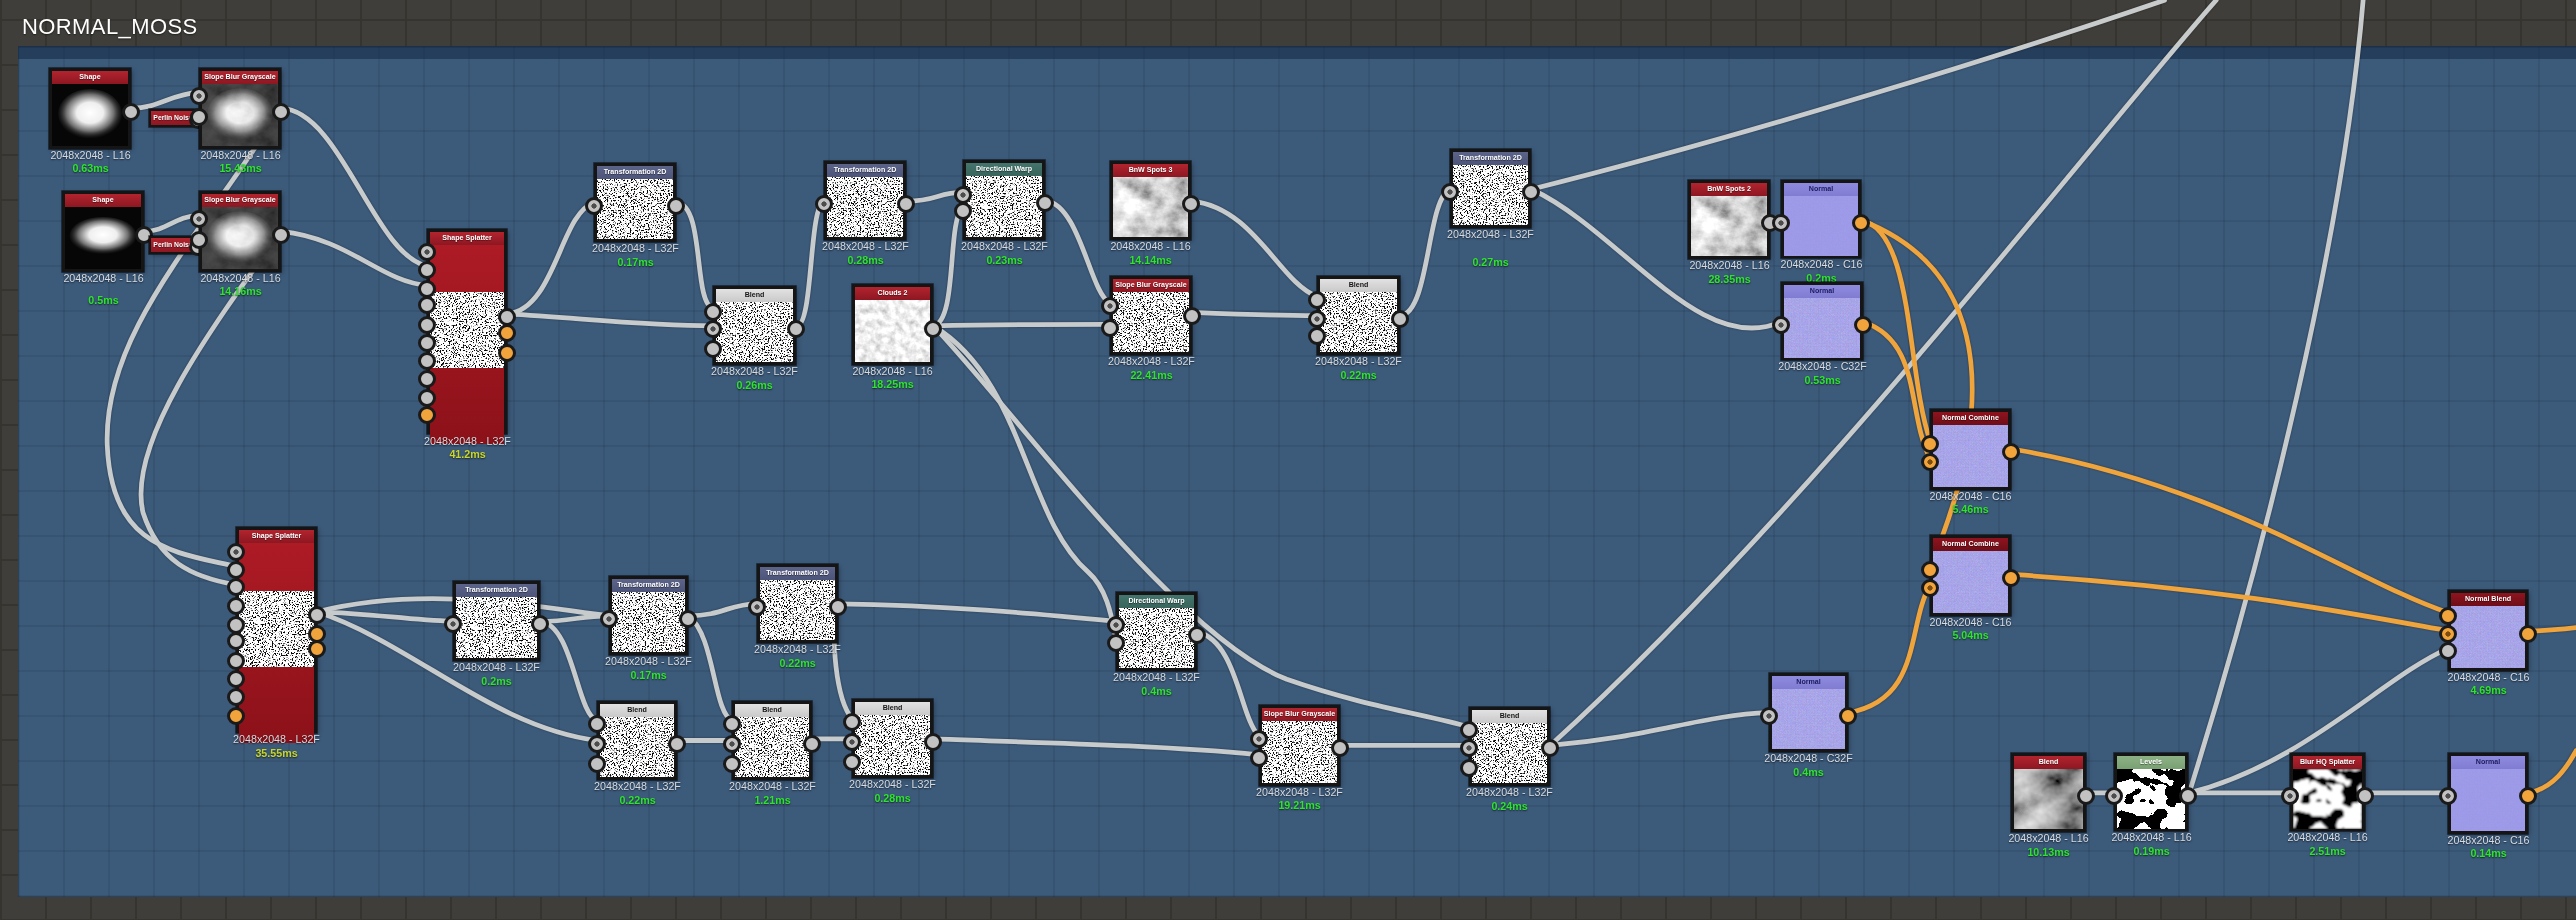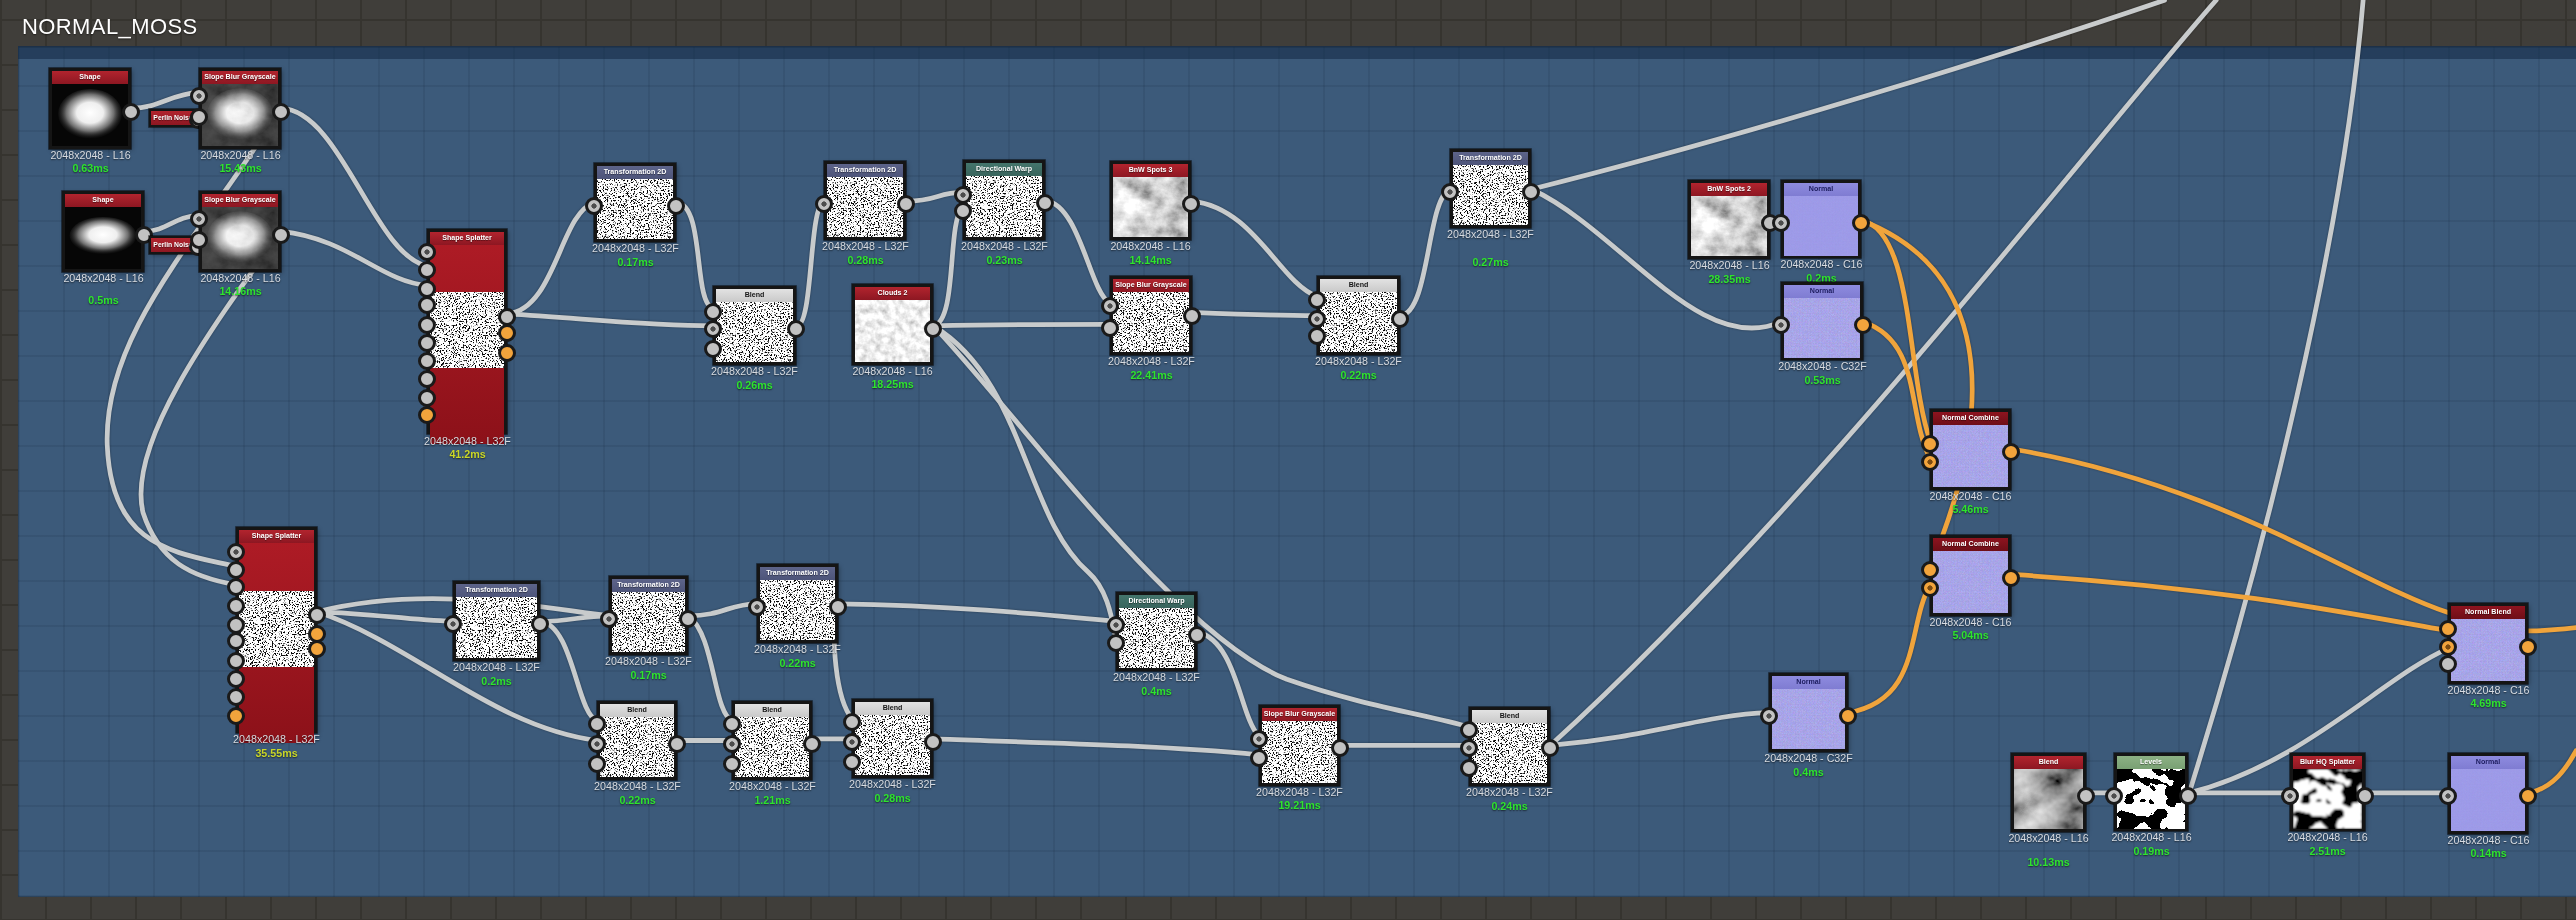--- a/index.html
+++ b/index.html
@@ -607,21 +607,21 @@
       <div class="node" style="left:2011px;top:753px;width:69px;height:73px">
         <div class="hdr red">Blend</div>
         <div class="prev" style="height:60px">
           <svg width="100%" height="100%" preserveAspectRatio="none" viewBox="0 0 87 76">
             <rect width="100%" height="100%" fill="#0a0a0a"></rect>
             <rect width="100%" height="100%" filter="url(#fPlasma)"></rect>
           </svg>
         </div>
         <span class="port r" style="top:31px"></span>
         <div class="sub size-label" style="left:-61px;top:76px">2048x2048 - L16</div>
-        <div class="sub time-label" style="left:-61px;top:100px">10.13ms</div>
+        <div class="sub time-label" style="left:-61px;top:90px">10.13ms</div>
       </div>
       <div class="node" style="left:2114px;top:753px;width:68px;height:72px">
         <div class="hdr green">Levels</div>
         <div class="prev" style="height:60px">
           <svg width="100%" height="100%" preserveAspectRatio="none" viewBox="0 0 86 75">
             <rect width="100%" height="100%" fill="#000"></rect>
             <rect width="100%" height="100%" filter="url(#fCells)"></rect>
           </svg>
         </div>
         <span class="port l dot" style="top:31px"></span>
@@ -648,21 +648,21 @@
           <svg width="100%" height="100%" preserveAspectRatio="none" viewBox="0 0 93 78">
             <rect width="100%" height="100%" fill="#9a97e8"></rect>
             <rect width="100%" height="100%" filter="url(#fLavN)" opacity="0.18"></rect>
           </svg>
         </div>
         <span class="port l dot" style="top:31px"></span>
         <span class="port r o" style="top:31px"></span>
         <div class="sub size-label" style="left:-58px;top:78px">2048x2048 - C16</div>
         <div class="sub time-label" style="left:-58px;top:91px">0.14ms</div>
       </div>
-      <div class="node" style="left:2448px;top:603px;width:74px;height:75px">
+      <div class="node" style="left:2448px;top:590px;width:74px;height:75px">
         <div class="hdr darkred">Normal Blend</div>
         <div class="prev" style="height:62px">
           <svg width="100%" height="100%" preserveAspectRatio="none" viewBox="0 0 93 78">
             <rect width="100%" height="100%" fill="#9a97e8"></rect>
             <rect width="100%" height="100%" filter="url(#fLavN)" opacity="0.75"></rect>
           </svg>
         </div>
         <span class="port l o" style="top:13.5px"></span>
         <span class="port l o dot" style="top:32px"></span>
         <span class="port l" style="top:49px"></span>

